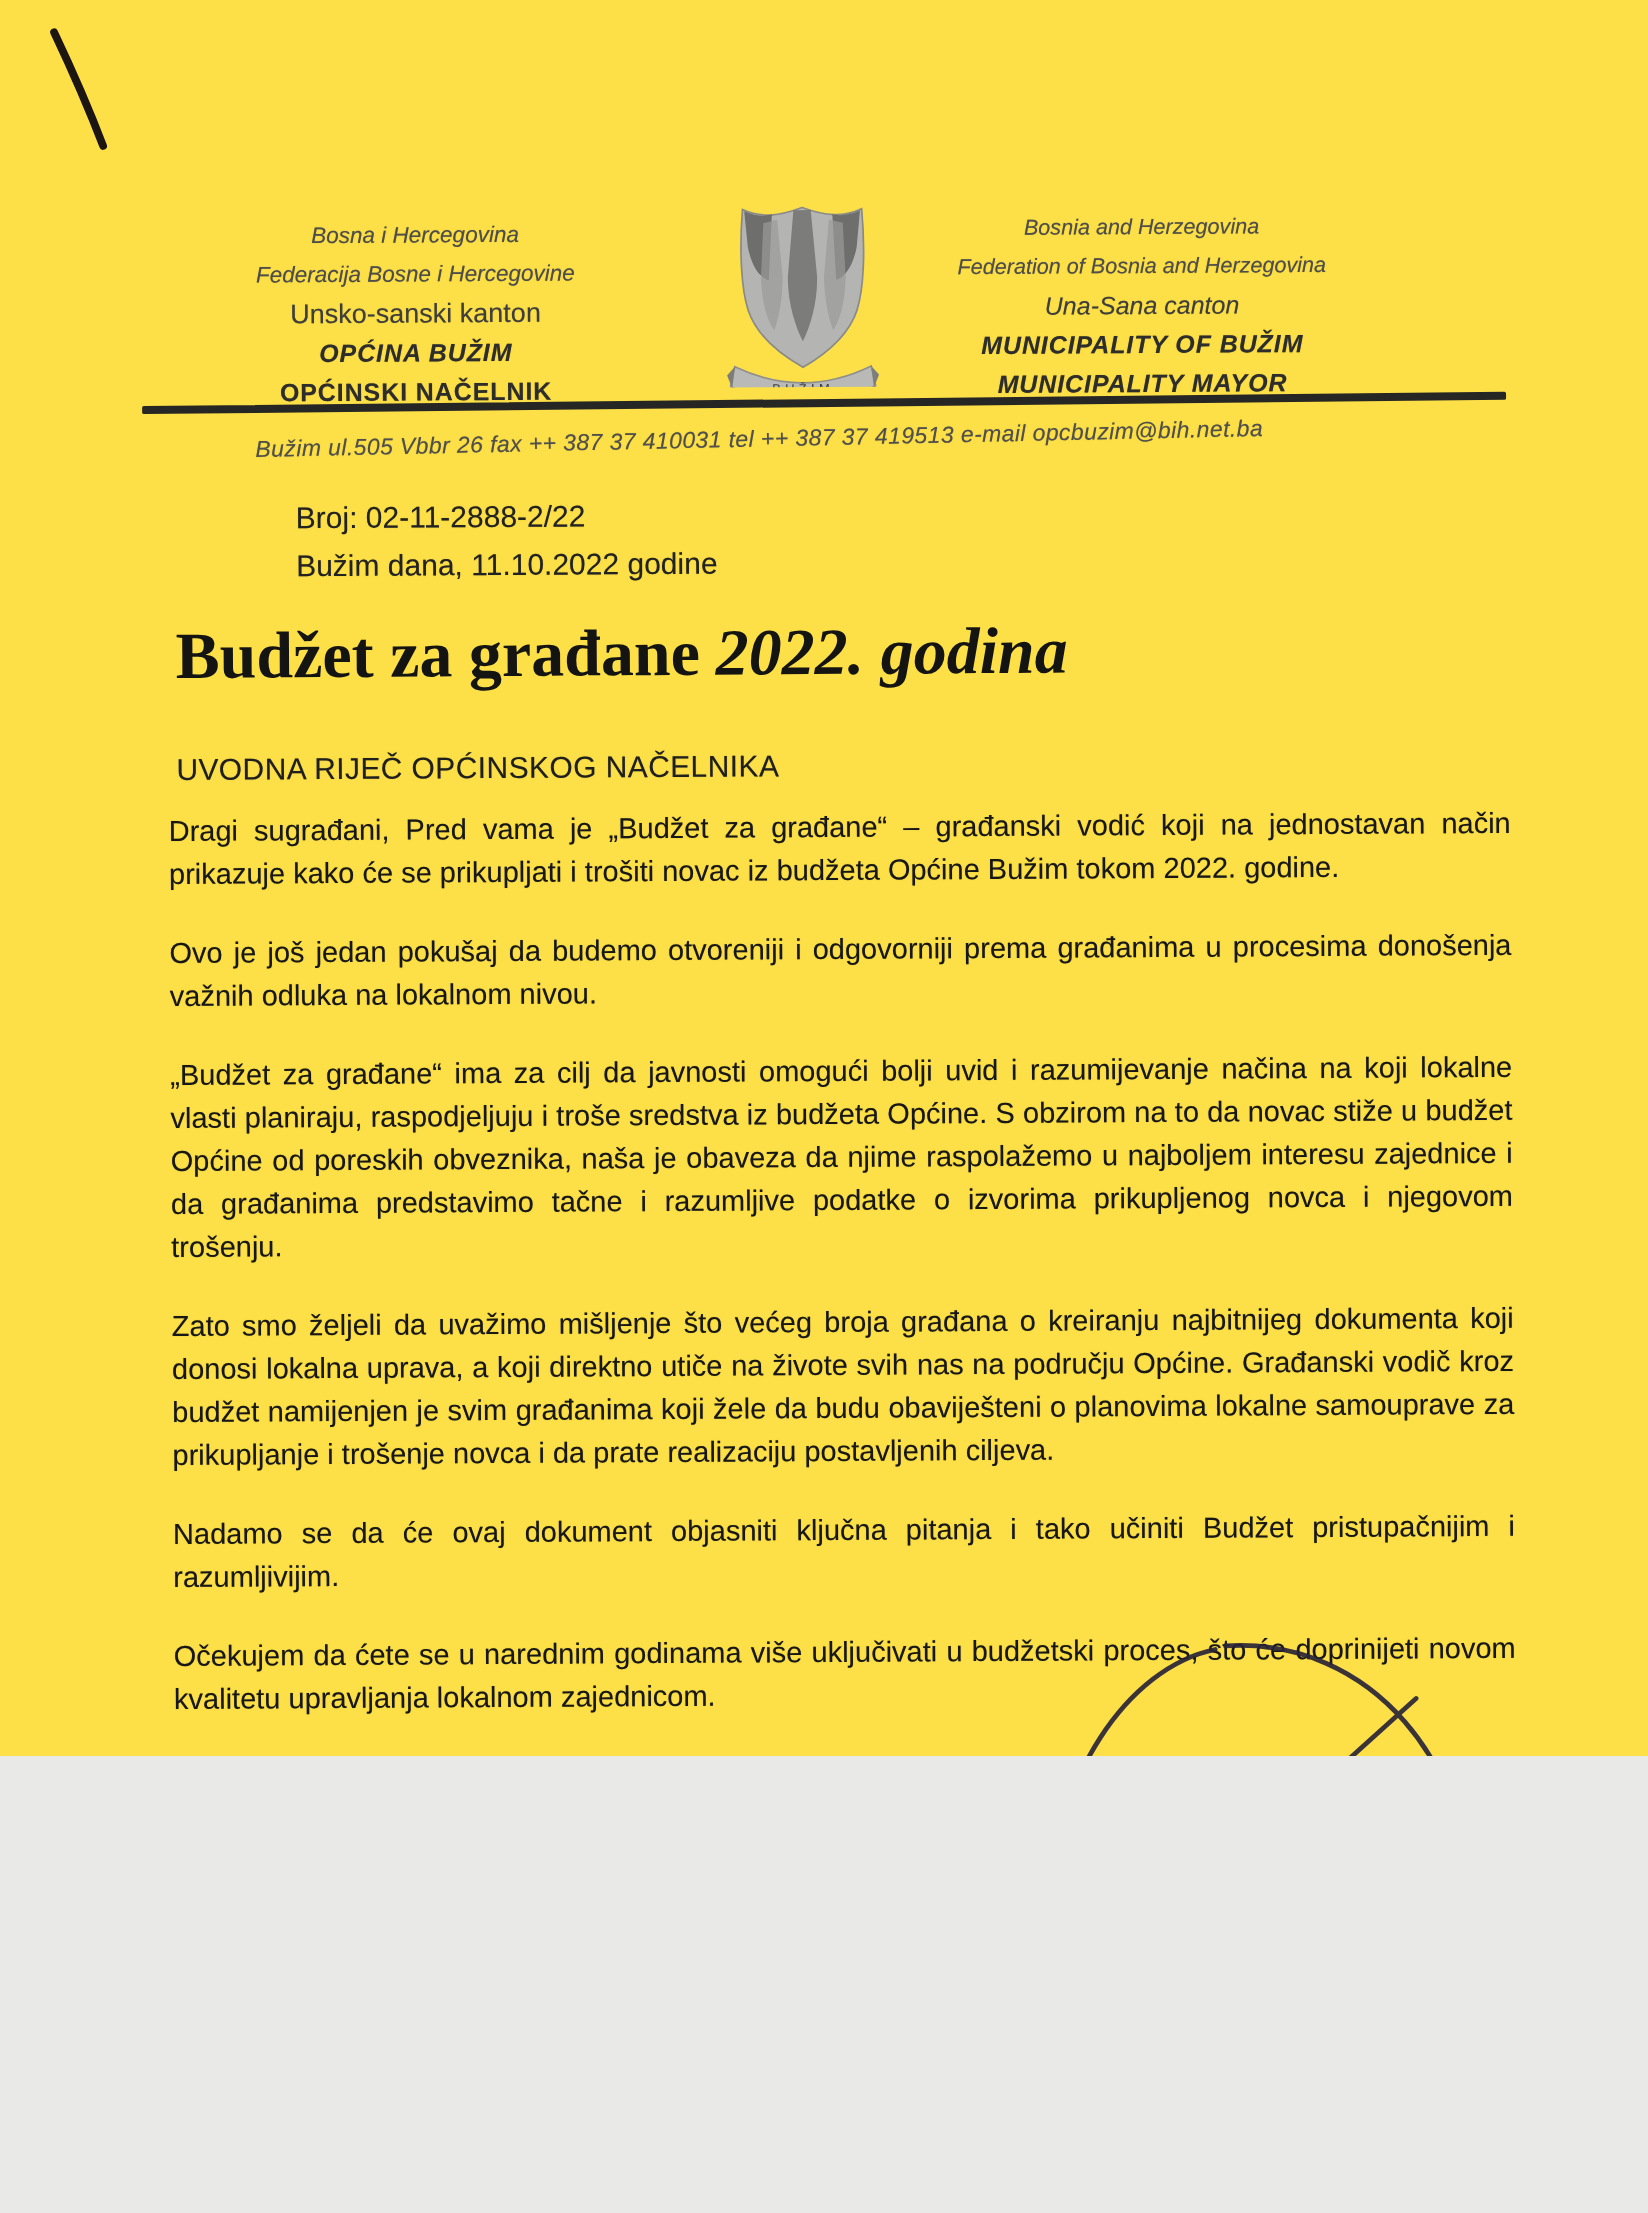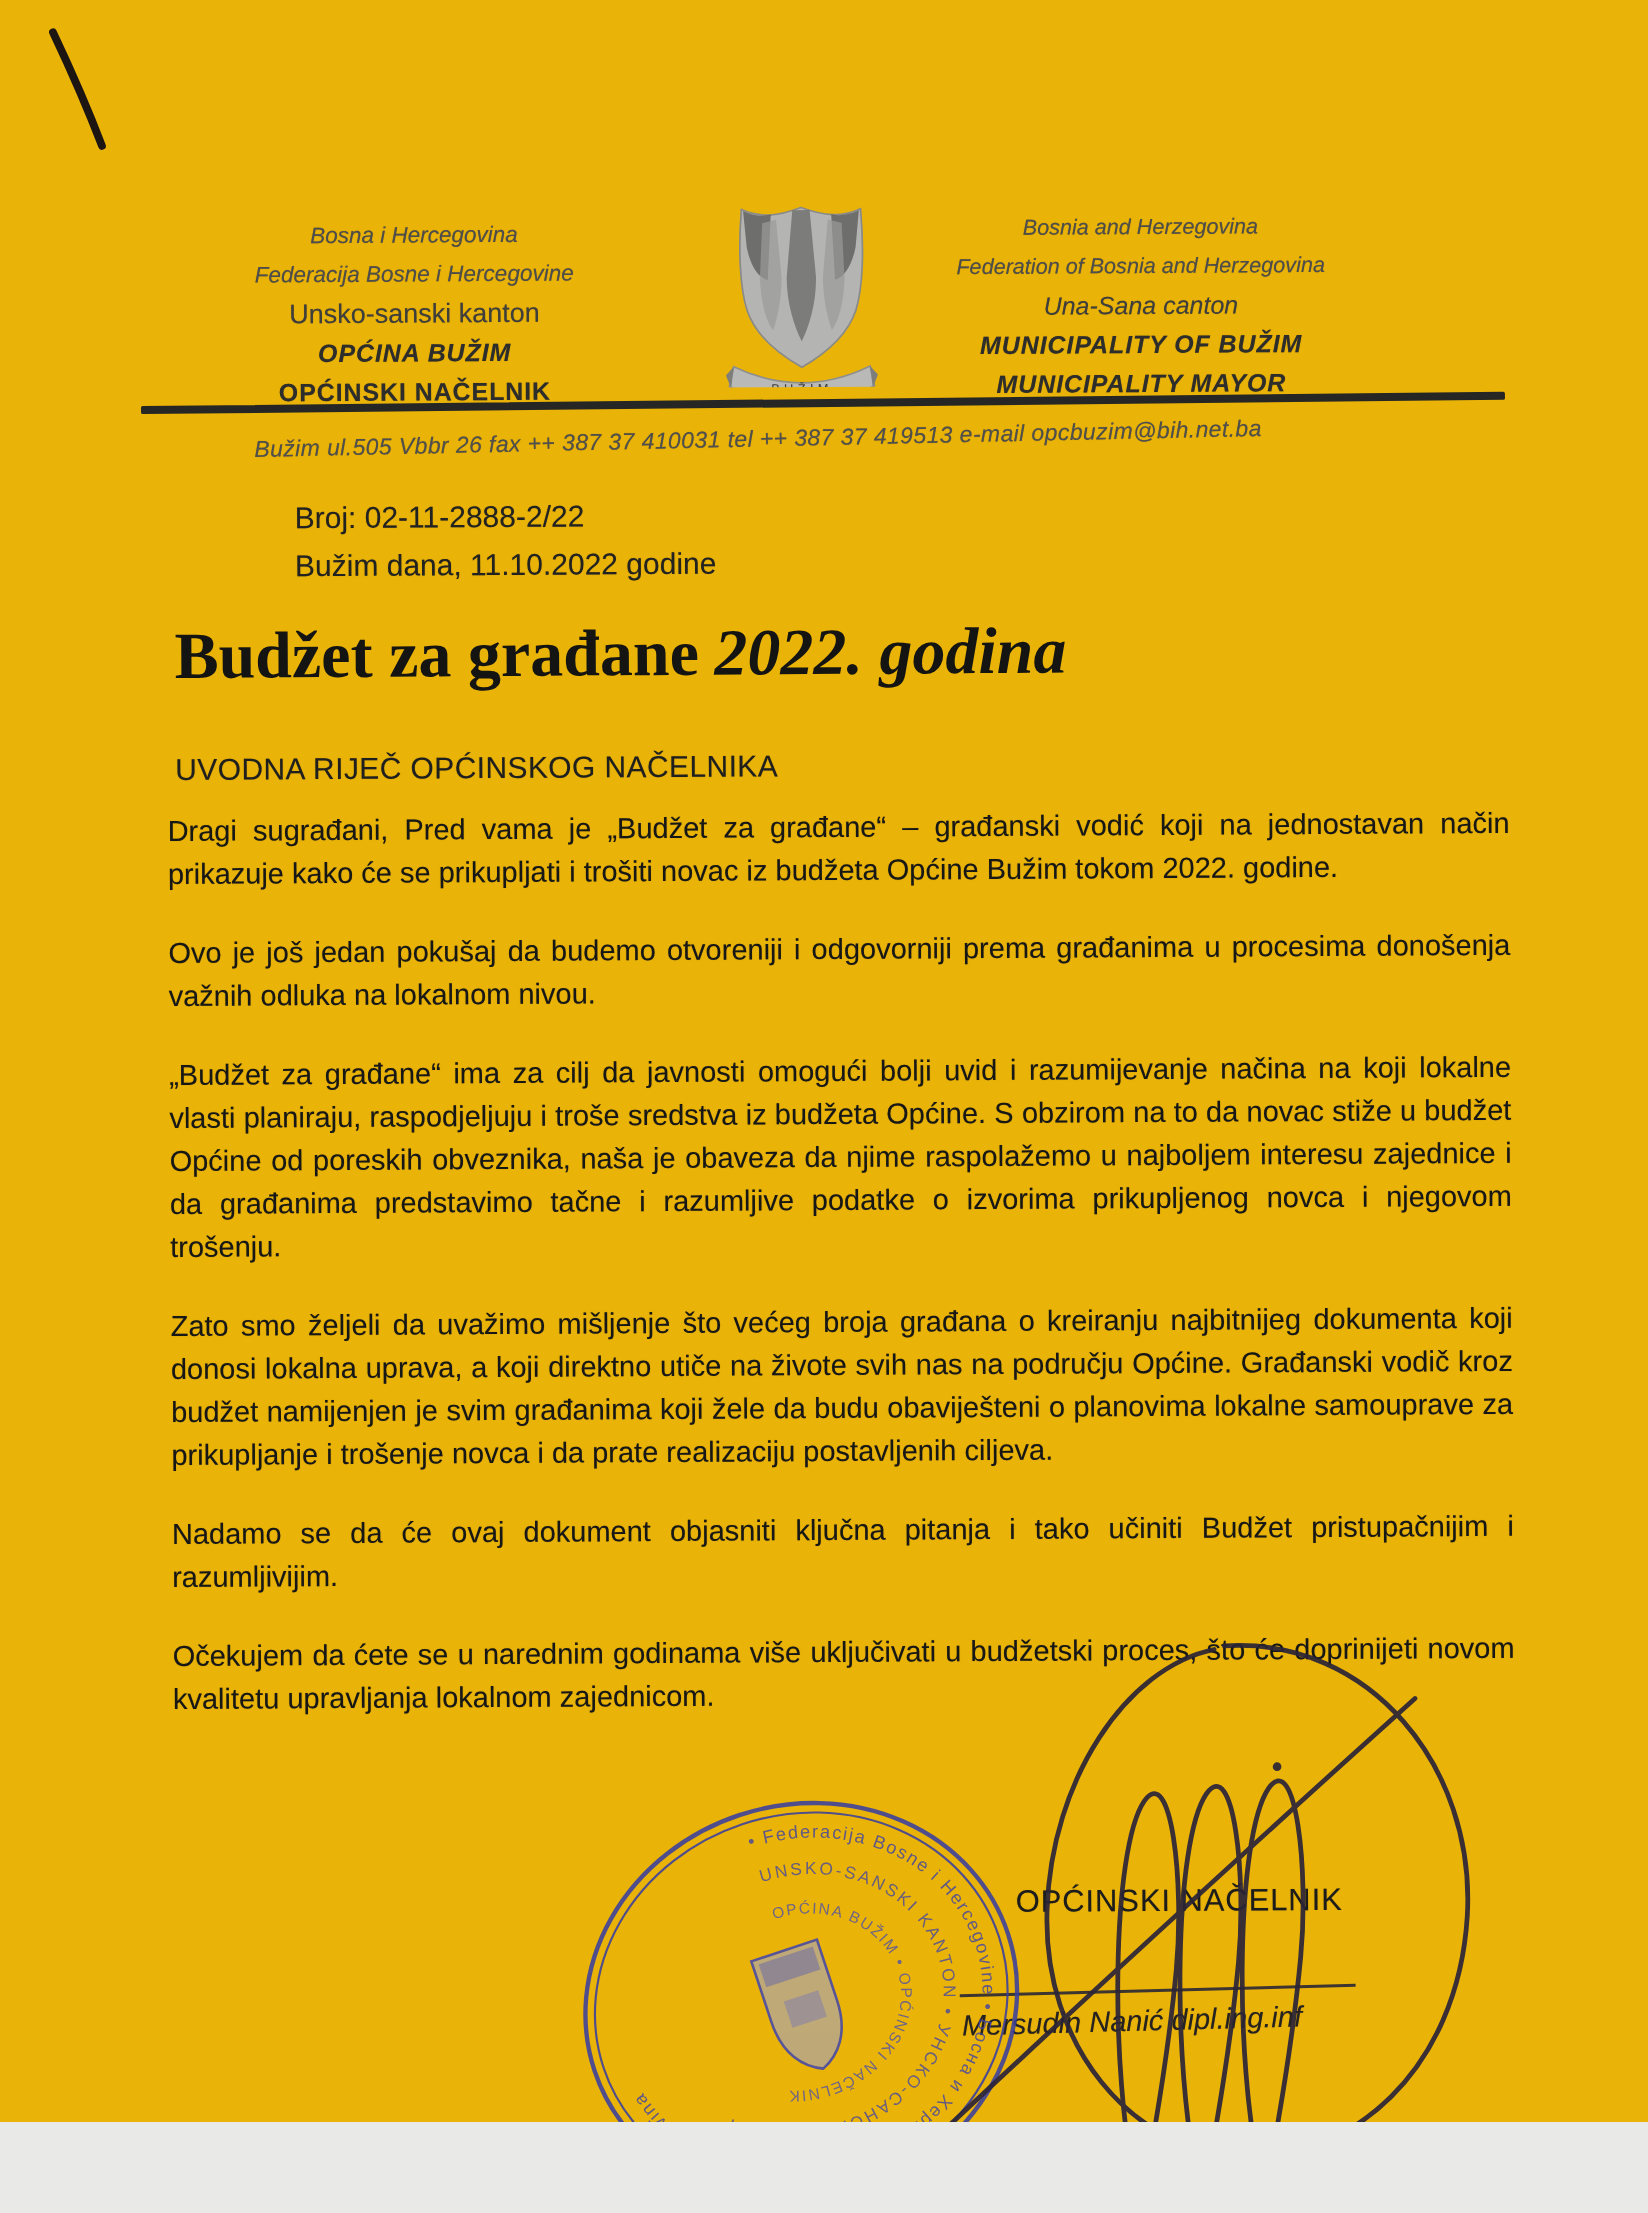--- a/index.html
+++ b/index.html
@@ -1,18 +1,18 @@
 <!DOCTYPE html>
 <html style="font-size:14px"><head>
 <meta charset="utf-8">
 <style>
   html,body { margin:0; padding:0; background:#e9e9e7; }
   .page {
-    position:relative; width:1649px; height:2122px;
-    background:#eab308; overflow:hidden;
+    position:relative; width:1649px; height:1756px;
+    background:#fde047; overflow:hidden;
     font-family:"Liberation Sans", sans-serif;
     color:#1d1d1d;
   }
   .scan { position:absolute; inset:0; transform:rotate(-0.35deg); }
   .soft { text-shadow:0 0 0.9px rgba(40,40,40,.4); }
 
   
   .hdr-left  { position:absolute; top:213px; left:216px;  width:406px; text-align:center; }
   .hdr-right { position:absolute; top:209px; left:925px; width:441px; text-align:center; }
   .h-sm  { font-size:22.5px; font-style:italic; color:#4d4d4b; line-height:39px; }

